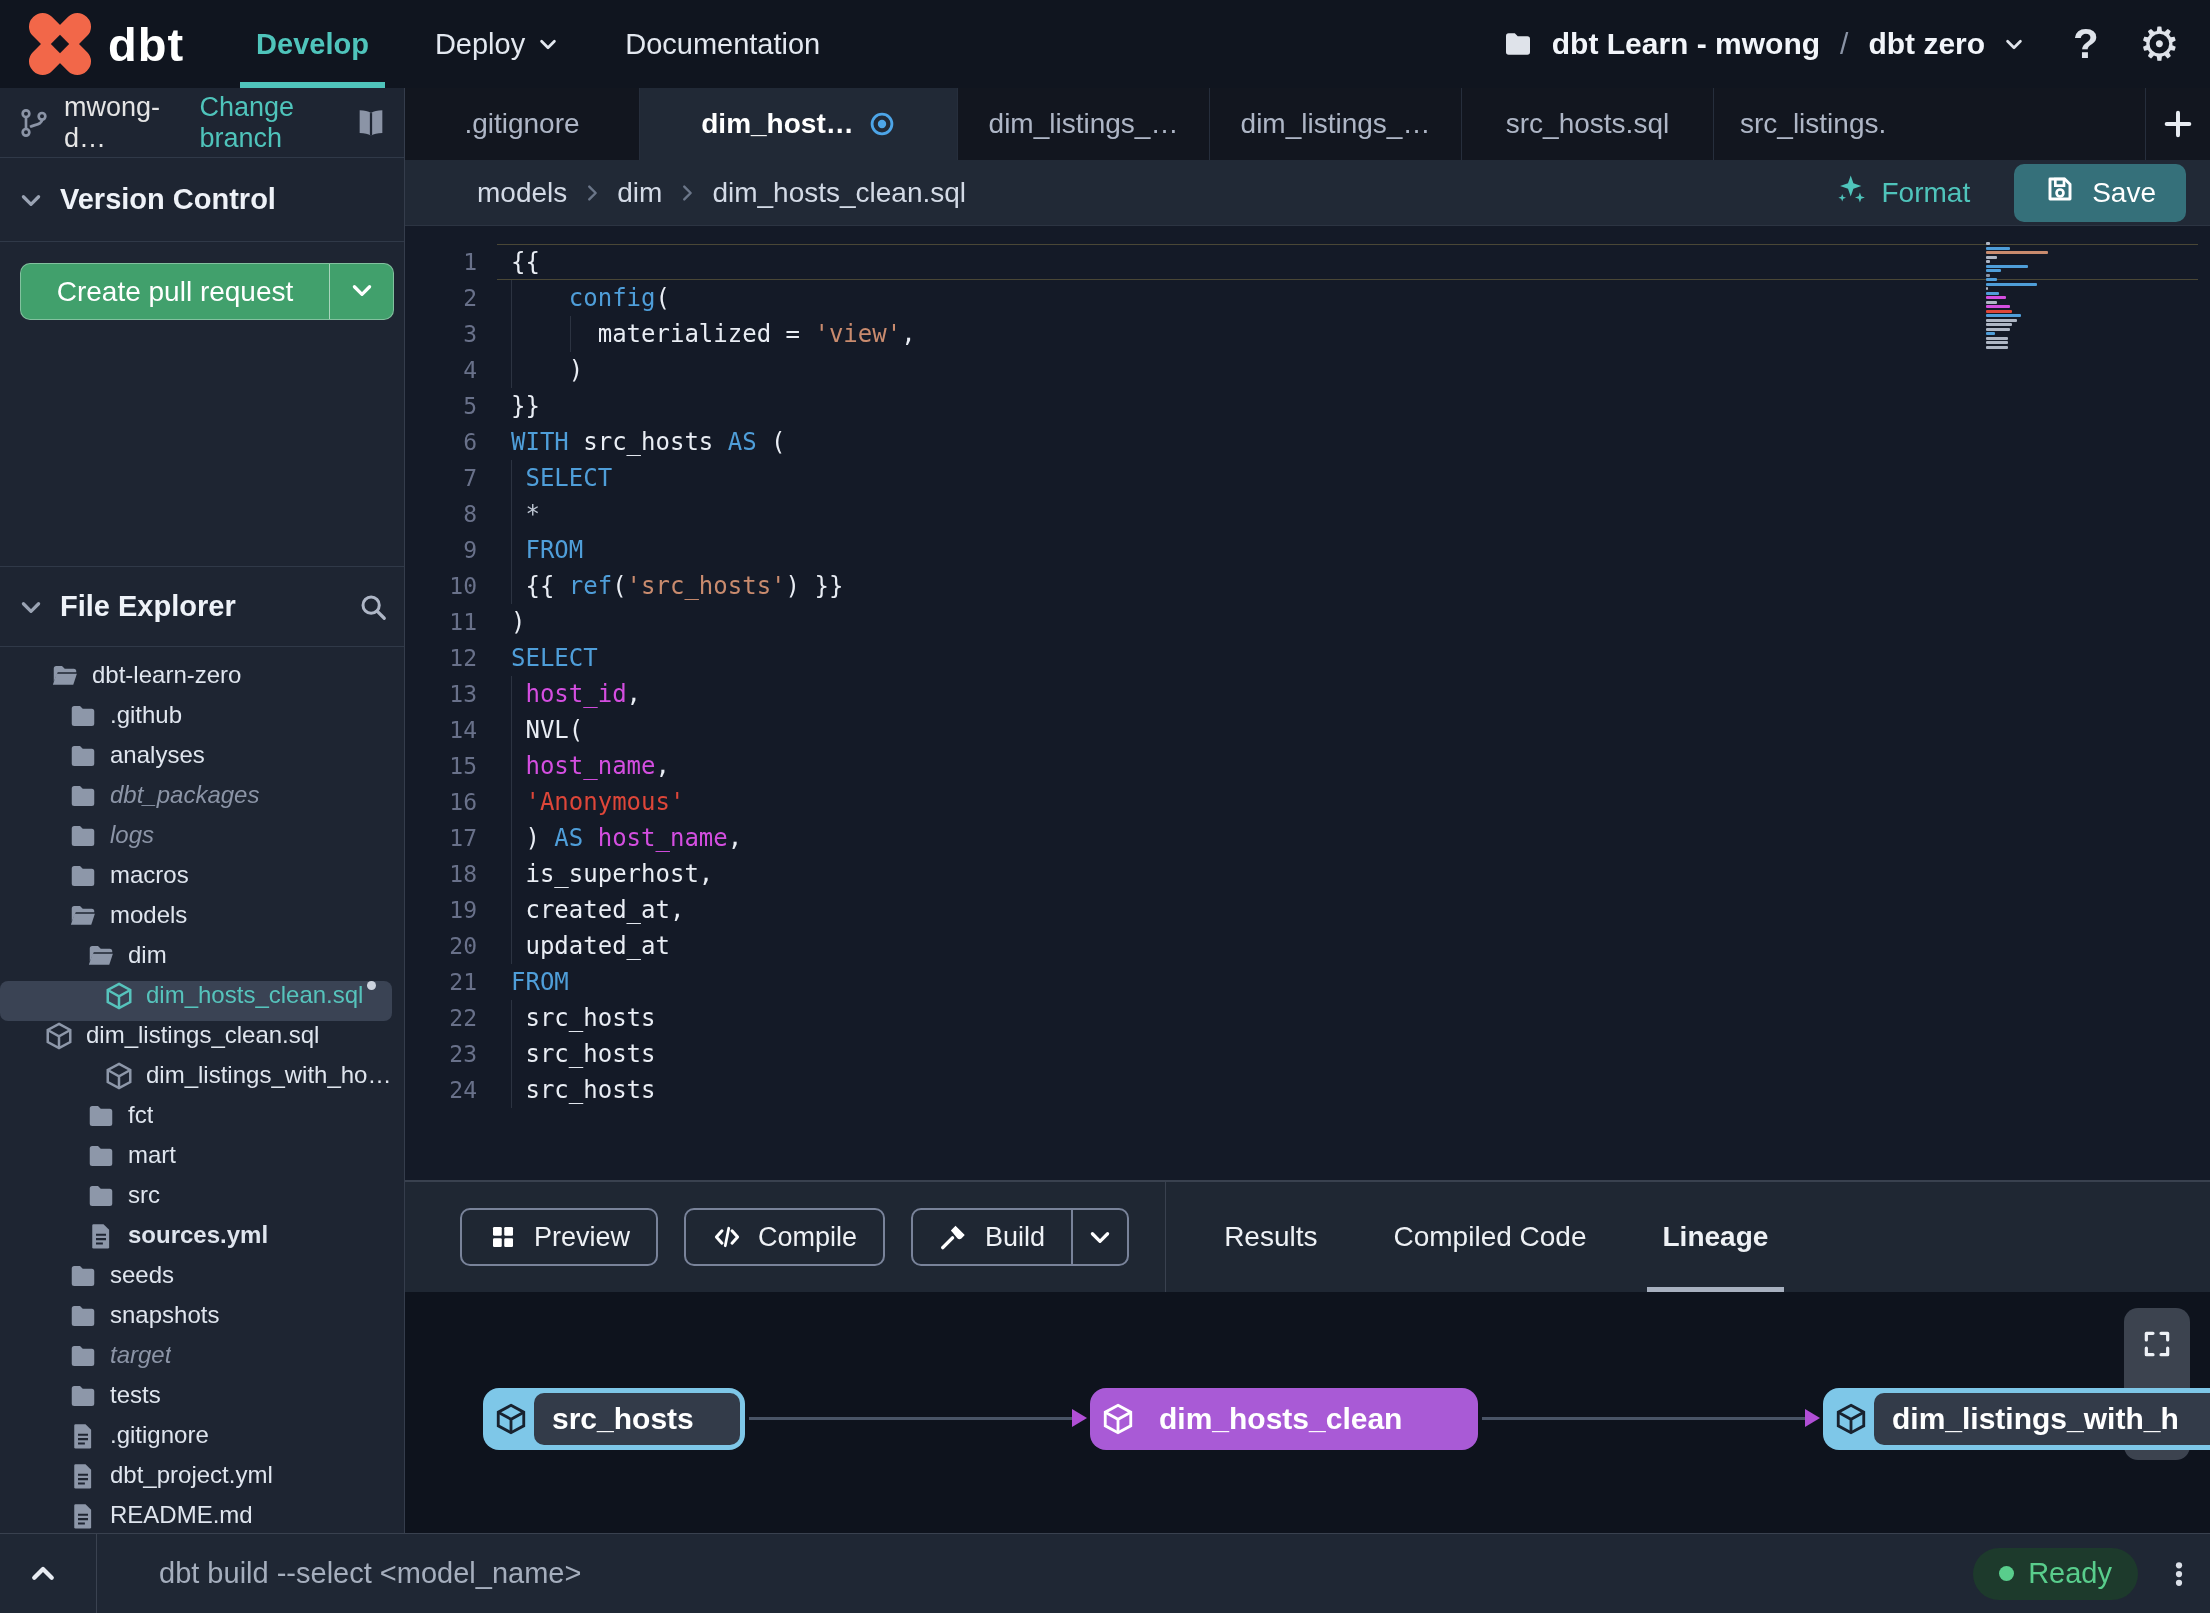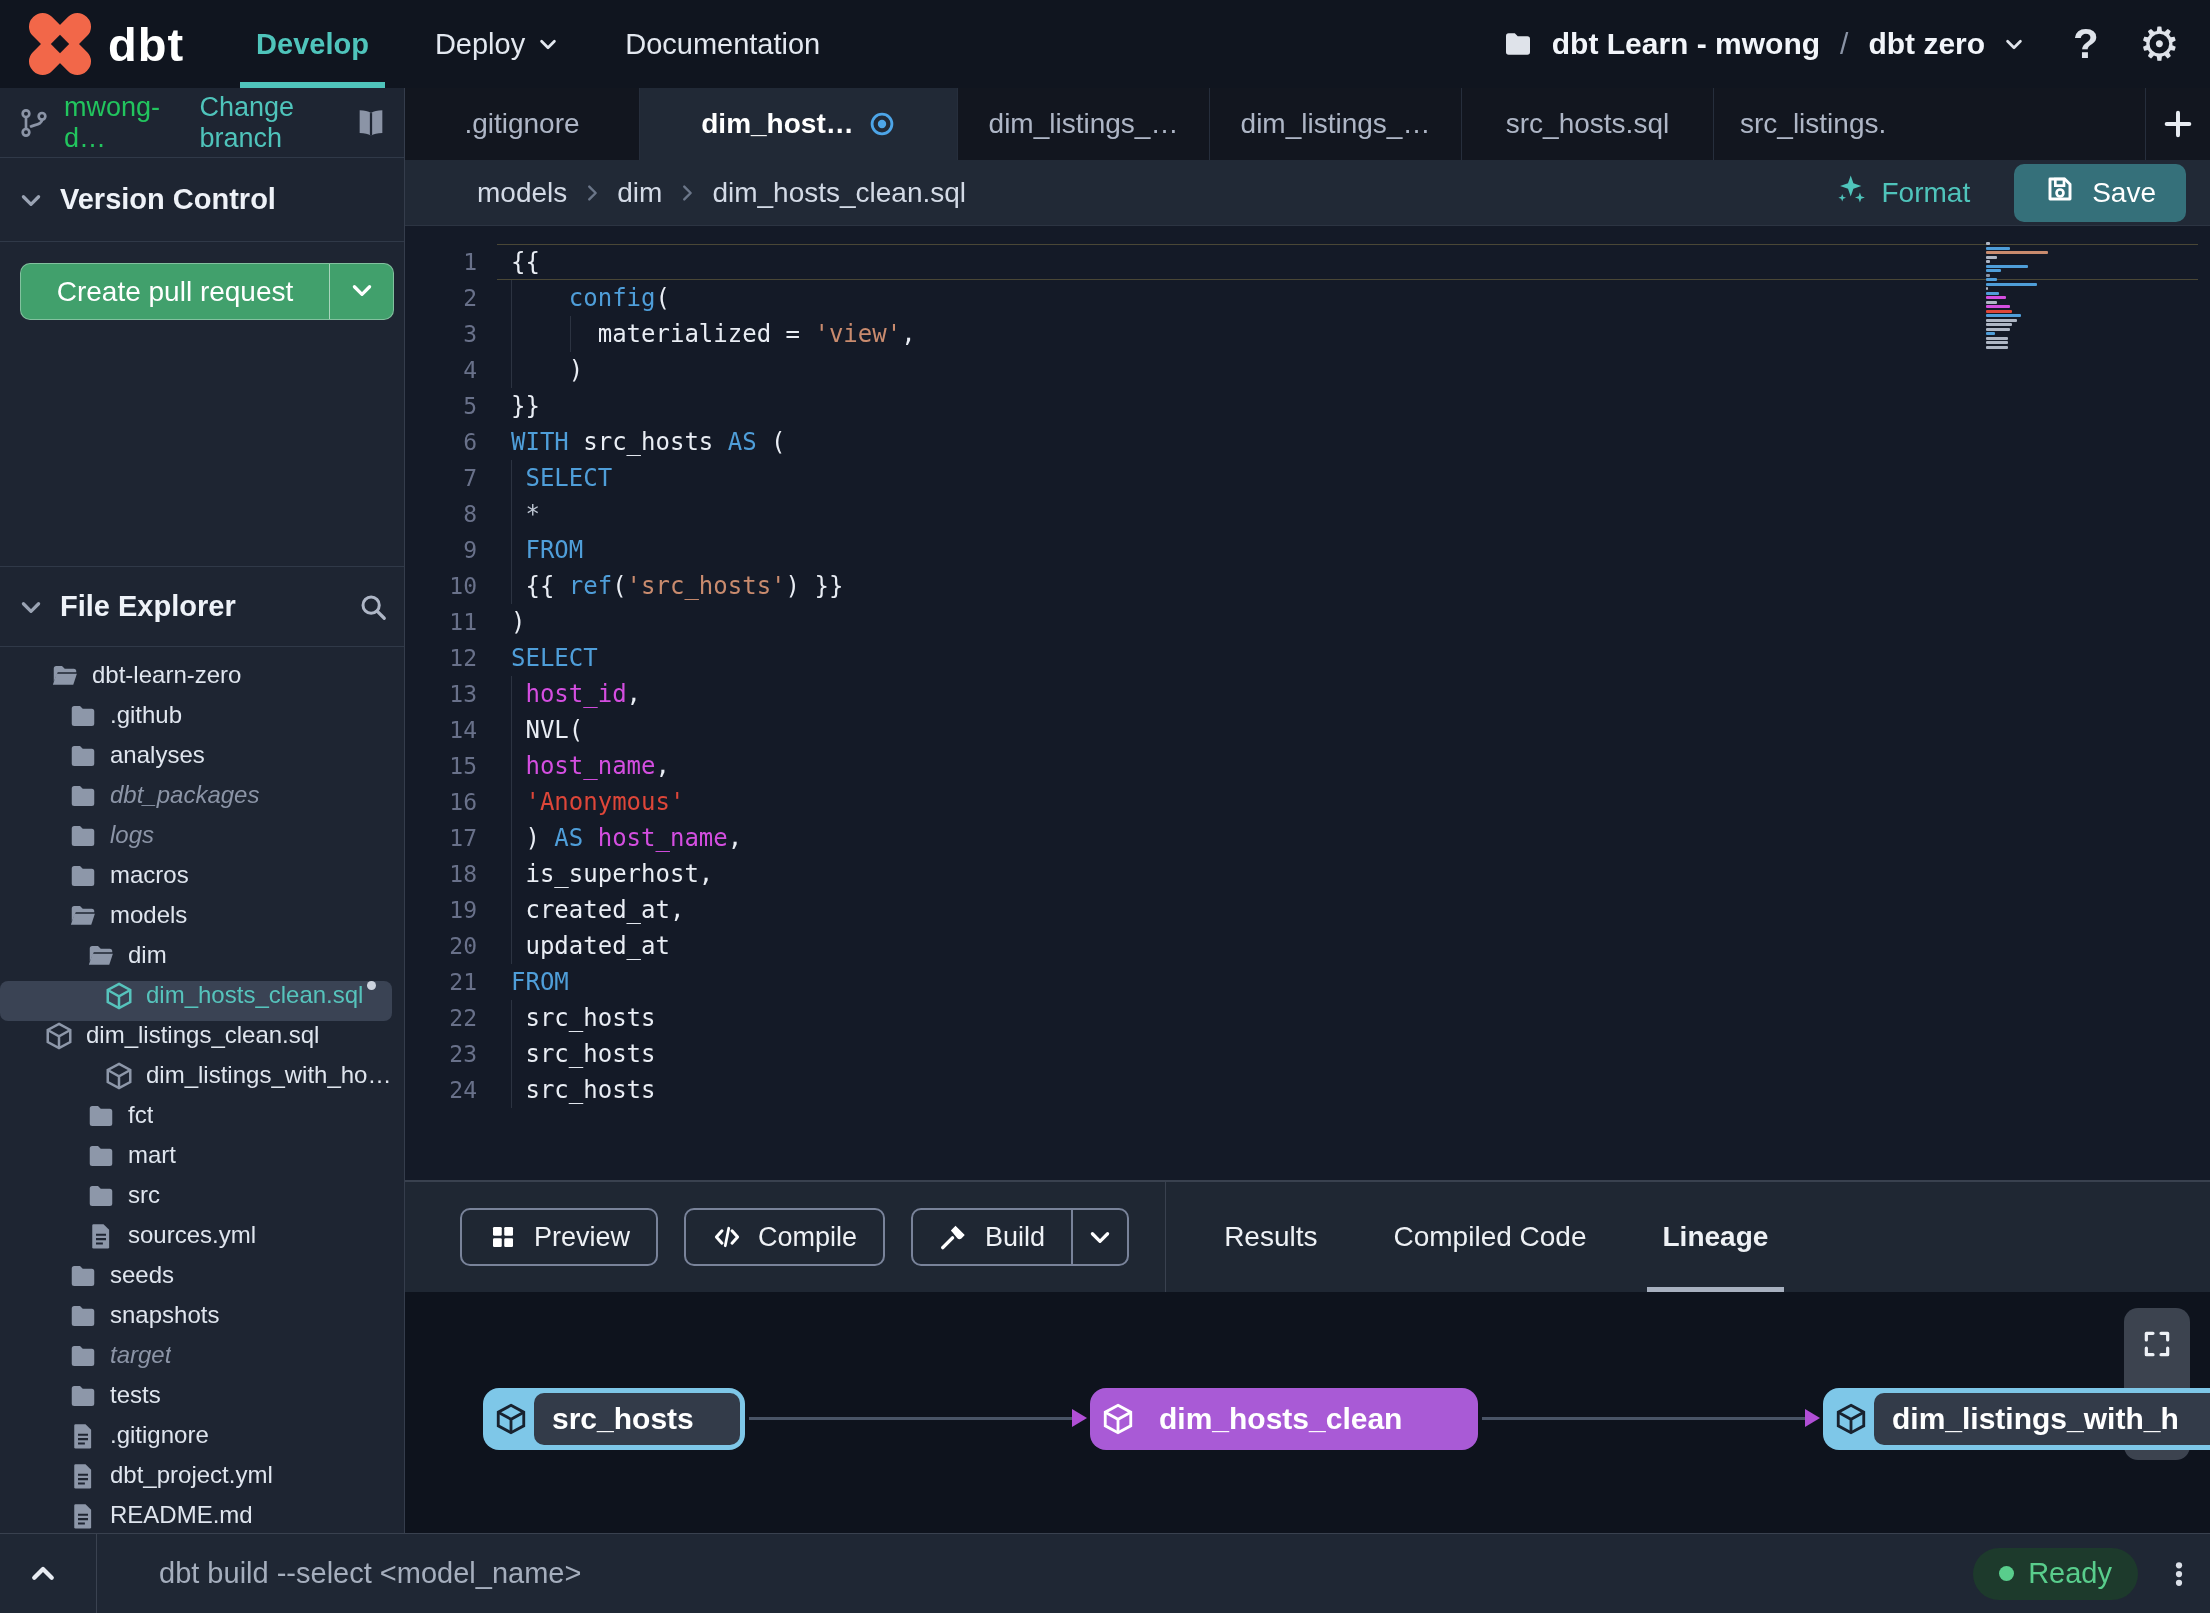--- a/index.html
+++ b/index.html
@@ -28,21 +28,21 @@
   .q-icon { font-size:42px; font-weight:bold; color:#dfe3ea; }
   .gear-icon { font-size:46px; color:#dfe3ea; line-height:1; }
 
   
   .main { flex:1; display:flex; min-height:0; }
 
   
   .sidebar { width:405px; flex:none; background:#1e2532; border-right:1px solid #353d4c; display:flex; flex-direction:column; }
   .branch-row { height:70px; flex:none; display:flex; align-items:center; padding:0 16px 0 18px; border-bottom:1px solid #303948; font-size:27px; }
   .branch-row .icn { color:#8b94a6; display:flex; margin-right:14px; }
-  .branch-name { color:#22c55e; }
+  .branch-name { color:#e5e5e5; }
   .change-branch { color:#4fc4bb; margin-left:20px; cursor:pointer; }
   .book { margin-left:auto; color:#8b94a6; display:flex; }
   .section-header { height:84px; flex:none; display:flex; align-items:center; padding:0 16px 0 18px; border-bottom:1px solid #303948; }
   .section-header .chev { color:#9aa3b3; display:flex; margin-right:16px; }
   .section-header .title { font-size:29px; font-weight:bold; color:#eef2f8; }
   .section-header.fe { height:80px; }
   .search-btn { margin-left:auto; color:#aeb6c6; display:flex; cursor:pointer; }
   .vc-body { height:325px; flex:none; border-bottom:1px solid #303948; padding:21px 10px 0 20px; }
   .create-pr { display:flex; height:57px; background:#41a06c; border:1px solid rgba(255,255,255,.35); border-radius:10px; overflow:hidden; cursor:pointer; }
   .create-pr .lbl { flex:1; display:flex; align-items:center; justify-content:center; color:#ffffff; font-size:28px; }
@@ -338,21 +338,21 @@
             <span class="tlabel">mart</span>
           </div>
           <div class="tree-row" style="padding-left: 86px;">
             <span class="ticn">
               <svg width="30" height="30" viewBox="0 0 24 24" xmlns="http://www.w3.org/2000/svg">
                 <path d="M3 6a2 2 0 0 1 2-2h4.6l2.2 2.2H19a2 2 0 0 1 2 2V18a2 2 0 0 1-2 2H5a2 2 0 0 1-2-2z" fill="currentColor"></path>
               </svg>
             </span>
             <span class="tlabel">src</span>
           </div>
-          <div class="tree-row" style="padding-left: 86px;">
+          <div class="tree-row" style="padding-left: 86px; font-weight: bold;">
             <span class="ticn">
               <svg width="30" height="30" viewBox="0 0 24 24" xmlns="http://www.w3.org/2000/svg">
                 <path d="M6 2.5h8l4.5 4.5v14a1 1 0 0 1-1 1H6a1 1 0 0 1-1-1v-17.5a1 1 0 0 1 1-1z" fill="currentColor"></path>
                 <path d="M8 11h8M8 14.5h8M8 18h5.5" stroke="#1e2532" stroke-width="1.7"></path>
               </svg>
             </span>
             <span class="tlabel">sources.yml</span>
           </div>
           <div class="tree-row" style="padding-left: 68px;">
             <span class="ticn">

